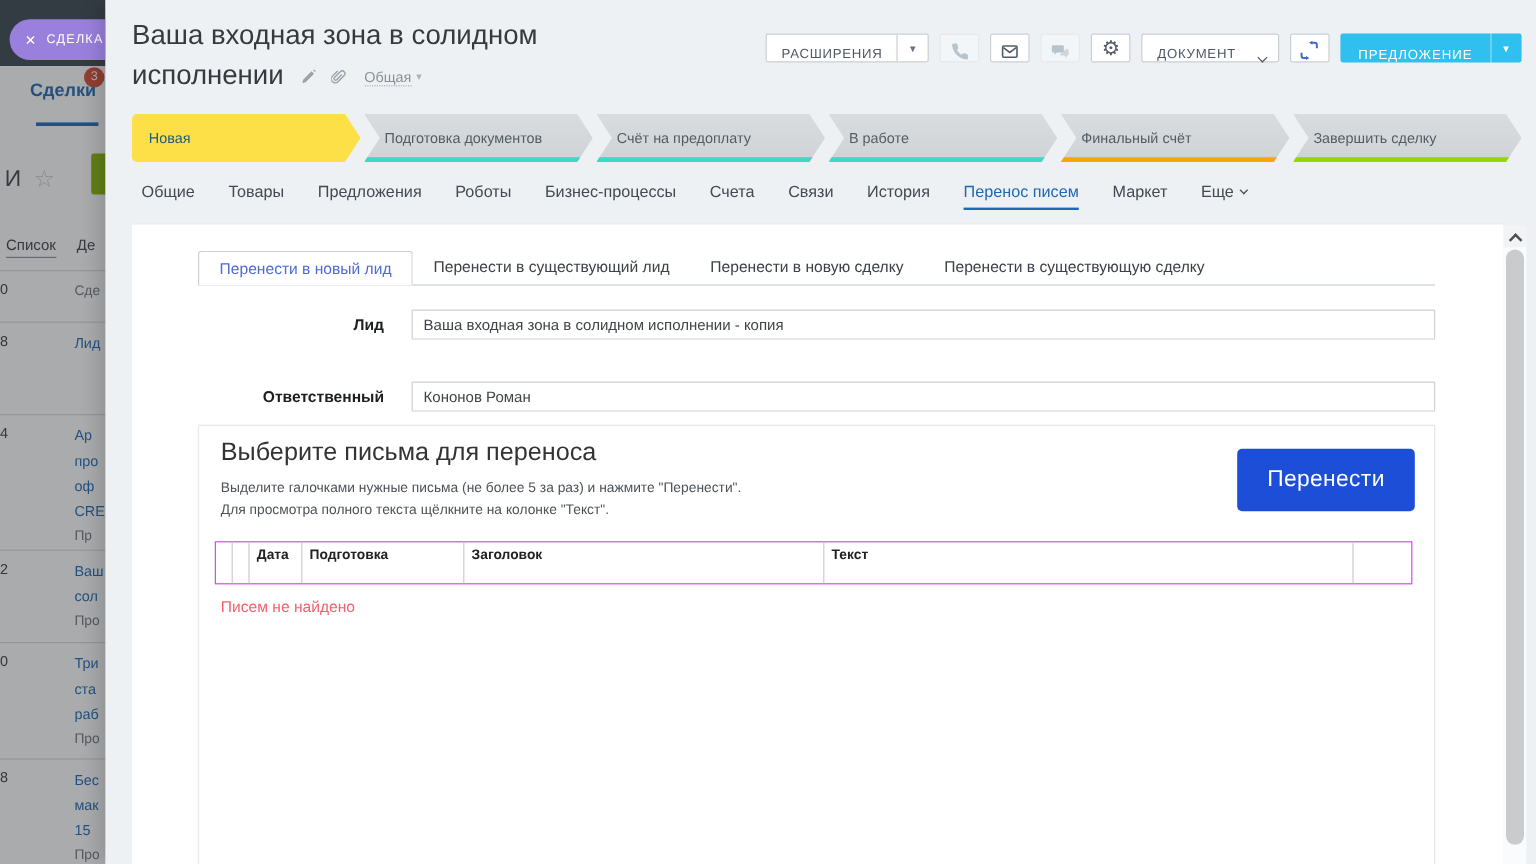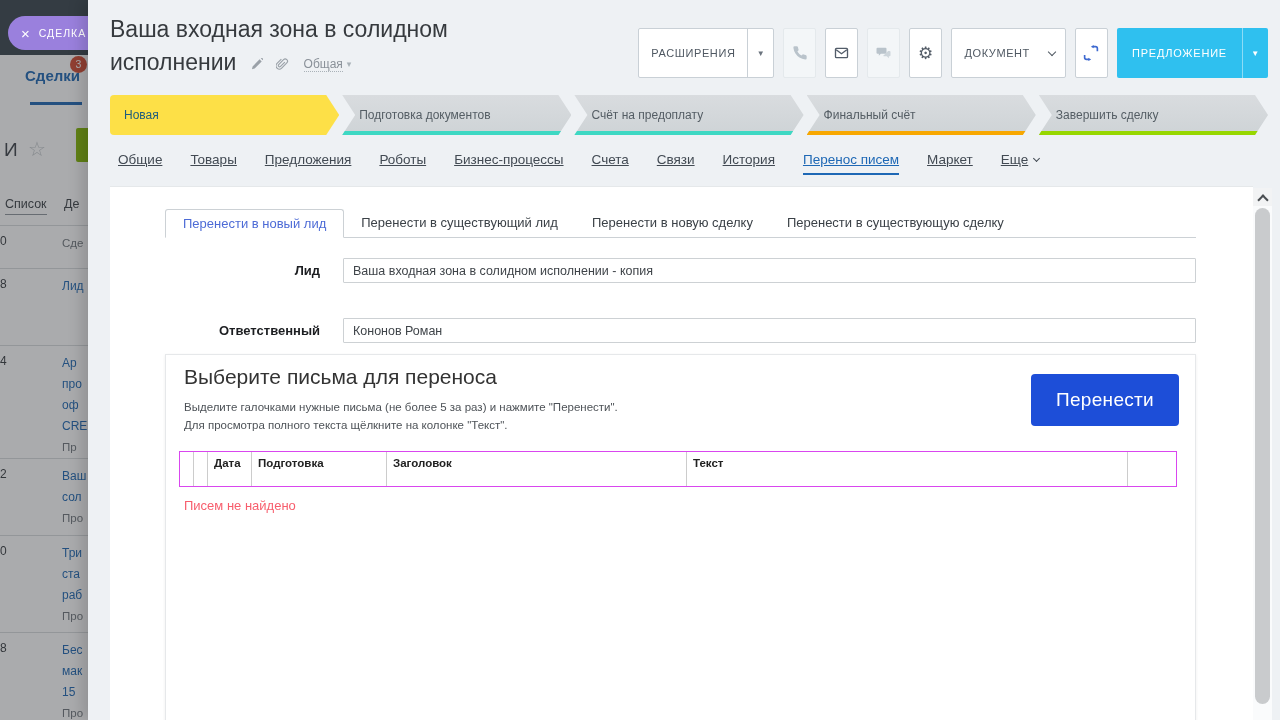--- a/index.html
+++ b/index.html
@@ -35,22 +35,22 @@
   
   .overlay { position:absolute; left:88px; top:0; right:0; bottom:0; background:#eef1f4;
     box-shadow:-6px 0 14px rgba(0,0,0,.15); }
 
   .page-title { position:absolute; left:22px; top:13px; width:400px; font-size:23px; line-height:1.45; color:#363a3e; }
   .title-icon { display:inline-block; vertical-align:middle; margin-left:7px; cursor:pointer; }
   .title-cat { font-size:12px; color:#8a9199; border-bottom:1px dotted #aab2b8; margin-left:8px; vertical-align:middle; cursor:pointer; }
   .title-caret { font-size:9px; color:#aab2b8; margin-left:4px; vertical-align:middle; }
 
   .toolbar { position:absolute; right:12px; top:28px; display:flex; align-items:center; gap:9px; }
-  .tb-btn { height:50px; background:#fff; border:1px solid #c9d0d6; border-radius:2px; display:flex;
-    align-items:center; color:#4f5862; font-size:11px; letter-spacing:.6px; cursor:pointer; }
+  .tb-btn { height:24px; background:#fff; border:1px solid #c9d0d6; border-radius:2px; display:flex;
+    align-items:flex-end; color:#4f5862; font-size:11px; letter-spacing:.6px; cursor:pointer; }
   .tb-text { padding:0 12px; }
   .tb-split { width:26px; height:100%; display:flex; align-items:center; justify-content:center; border-left:1px solid #c9d0d6; }
   .tb-caret { font-size:8px; color:#6b747e; }
   .tb-icon { width:33px; justify-content:center; }
   .tb-muted { border-color:#e4e9ec; background:#f3f6f8; }
   .chev { display:inline-block; width:6px; height:6px; border-right:1.6px solid #4f5862; border-bottom:1.6px solid #4f5862;
     transform:rotate(45deg); margin:-3px 0 0 7px; }
   .gear-glyph { font-size:17px; color:#545d68; font-family:"DejaVu Sans",sans-serif; }
   .tb-primary { background:#2fc0ef; border:none; color:#fff; letter-spacing:.8px; }
   .tb-primary .tb-text { padding:0 15px; }
@@ -63,21 +63,21 @@
     clip-path:polygon(0 0, calc(100% - 13px) 0, 100% 50%, calc(100% - 13px) 100%, 0 100%, 13px 50%); }
   .stage:first-child { clip-path:polygon(0 0, calc(100% - 13px) 0, 100% 50%, calc(100% - 13px) 100%, 0 100%); border-radius:4px 0 0 4px; }
   .stage.active { background:#fde047; }
   .stage-label { position:absolute; left:17px; top:0; height:100%; display:flex; align-items:center; font-size:12px; color:#545d64; }
   .stage:first-child .stage-label { left:14px; }
   .stage.active .stage-label { color:#1d5c7d; }
   .stage-underline { position:absolute; left:0; right:8px; bottom:0; height:4px; }
 
   
   .tabs-row { position:absolute; left:30px; top:140px; height:38px; display:flex; gap:28px; align-items:center; }
-  .tab { position:relative; font-size:13.5px; color:#424a53; height:100%; display:flex; align-items:center; cursor:pointer;text-decoration:underline; }
+  .tab { position:relative; font-size:13.5px; color:#424a53; height:100%; display:flex; align-items:center; cursor:pointer; }
   .tab.active { color:#1e68b5; }
   .tab.active::after { content:""; position:absolute; left:0; right:0; bottom:3px; height:2px; background:#1e68b5; }
   .tab .chev { border-color:#424a53; width:5px; height:5px; margin-left:6px; margin-top:-2px; }
 
   
   .content-white { position:absolute; left:22px; top:186px; width:1143px; bottom:0; background:#fff; border-top:1px solid #e5e8ea; }
 
   .subtabs { position:absolute; left:55px; right:57px; top:22px; height:29px; border-bottom:1px solid #ccd1d5; display:flex; }
   .subtab { font-size:13px; color:#3b4147; padding:0 17px; line-height:28px; cursor:pointer; white-space:nowrap; }
   .subtab.active { border:1px solid #ccd1d5; border-bottom:1px solid #fff; border-radius:3px 3px 0 0;
@@ -258,20 +258,24 @@
       </div>
       <div class="stage">
         <span class="stage-label">Подготовка документов</span>
         <div class="stage-underline" style="background: rgb(62, 216, 195);"></div>
       </div>
       <div class="stage">
         <span class="stage-label">Счёт на предоплату</span>
         <div class="stage-underline" style="background: rgb(62, 216, 195);"></div>
       </div>
       <div class="stage">
+        <span class="stage-label">В работе</span>
+        <div class="stage-underline" style="background: rgb(62, 216, 195);"></div>
+      </div>
+      <div class="stage">
         <span class="stage-label">Финальный счёт</span>
         <div class="stage-underline" style="background: rgb(247, 167, 0);"></div>
       </div>
       <div class="stage">
         <span class="stage-label">Завершить сделку</span>
         <div class="stage-underline" style="background: rgb(151, 215, 0);"></div>
       </div>
     </div>
 
   <div class="tabs-row">

